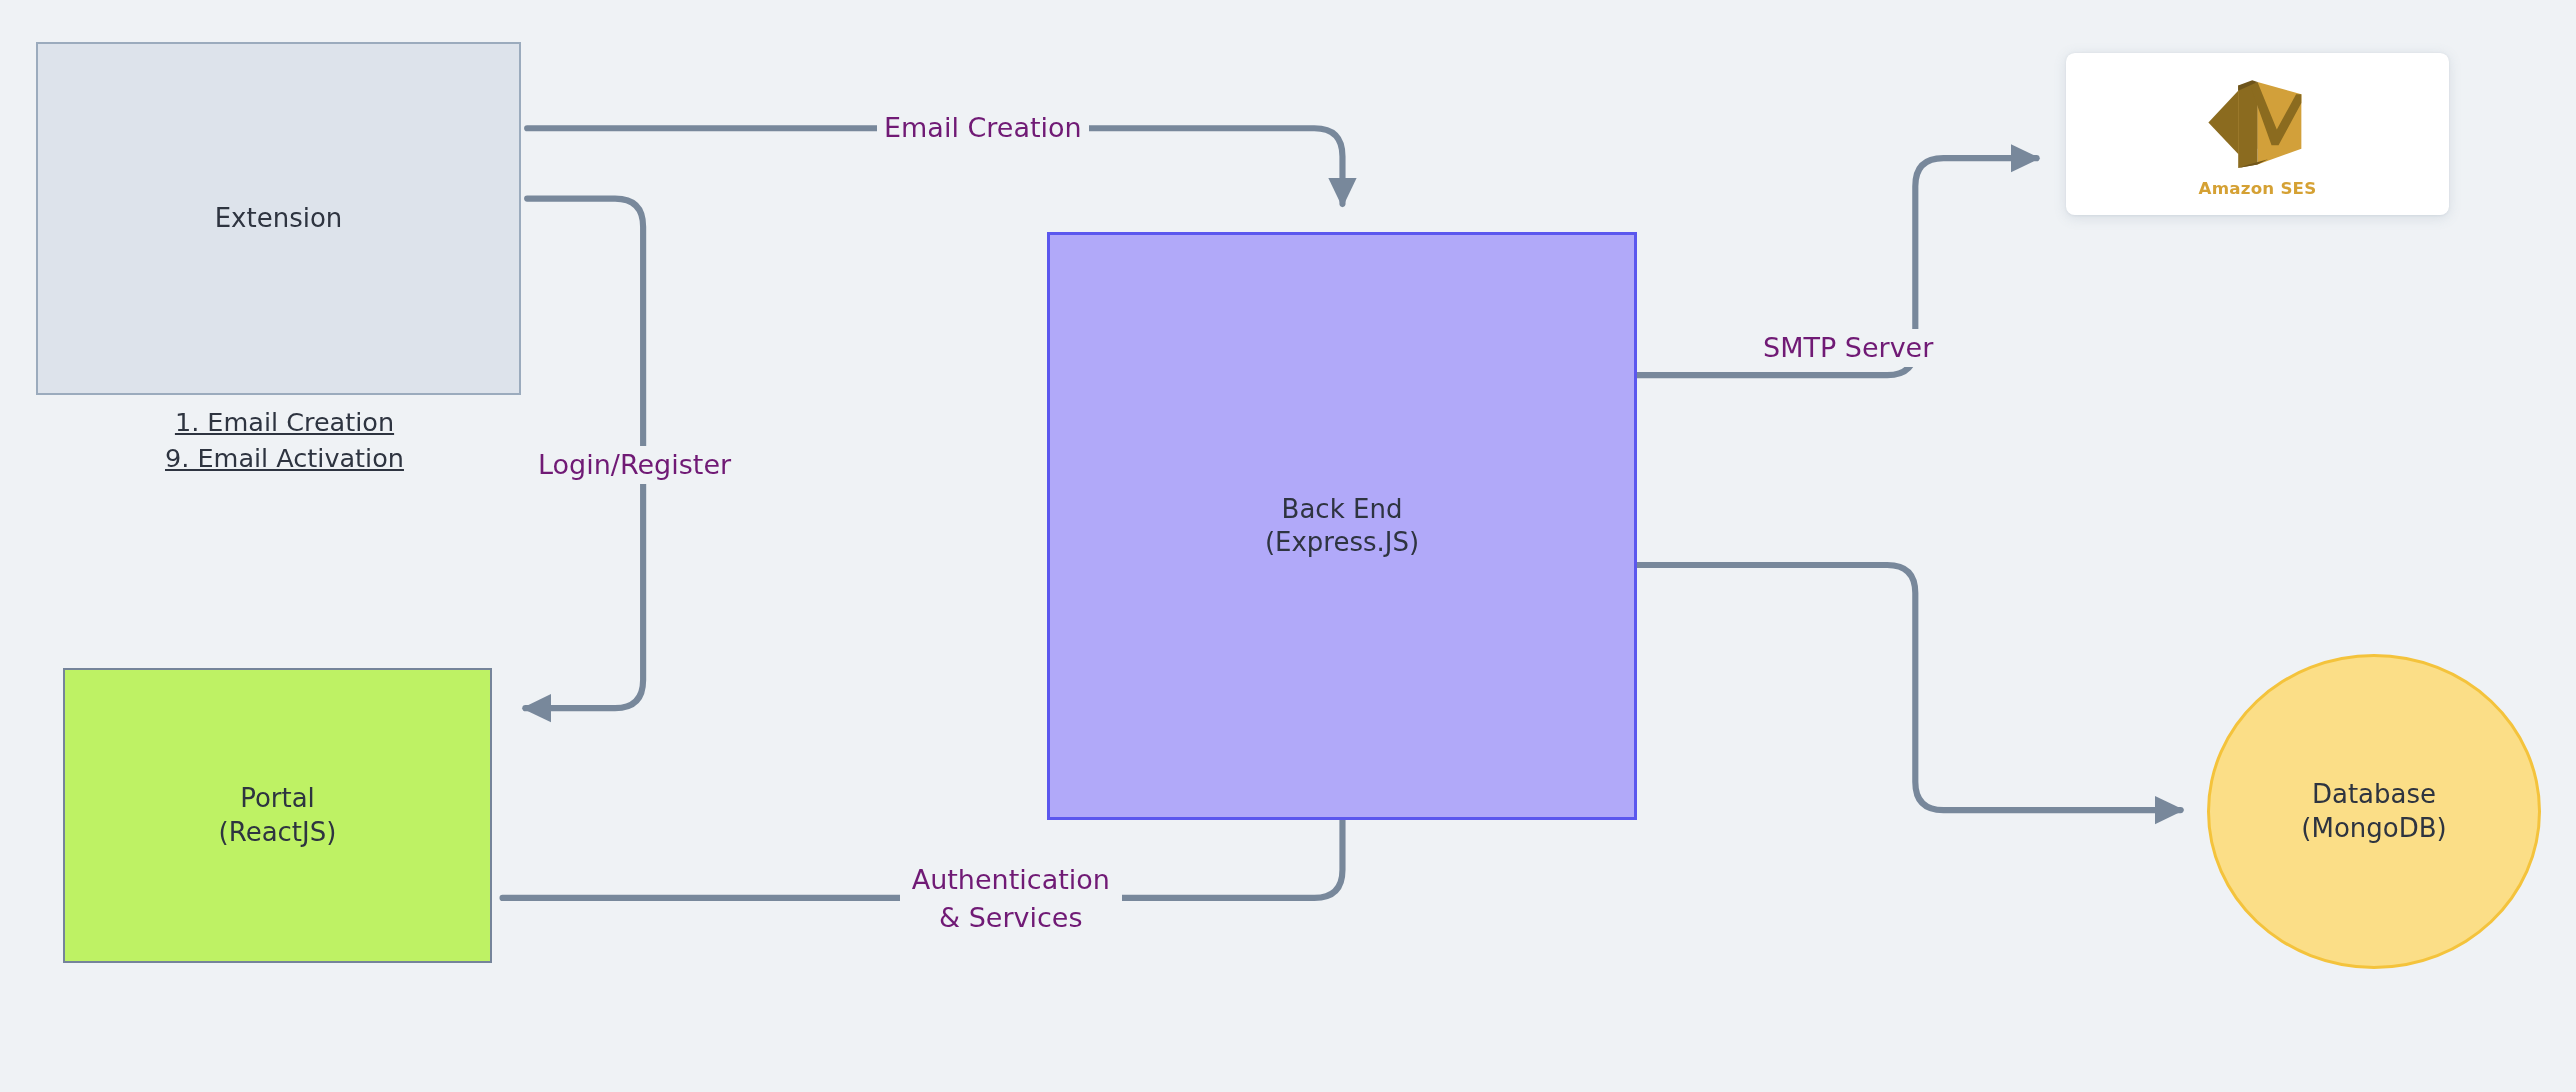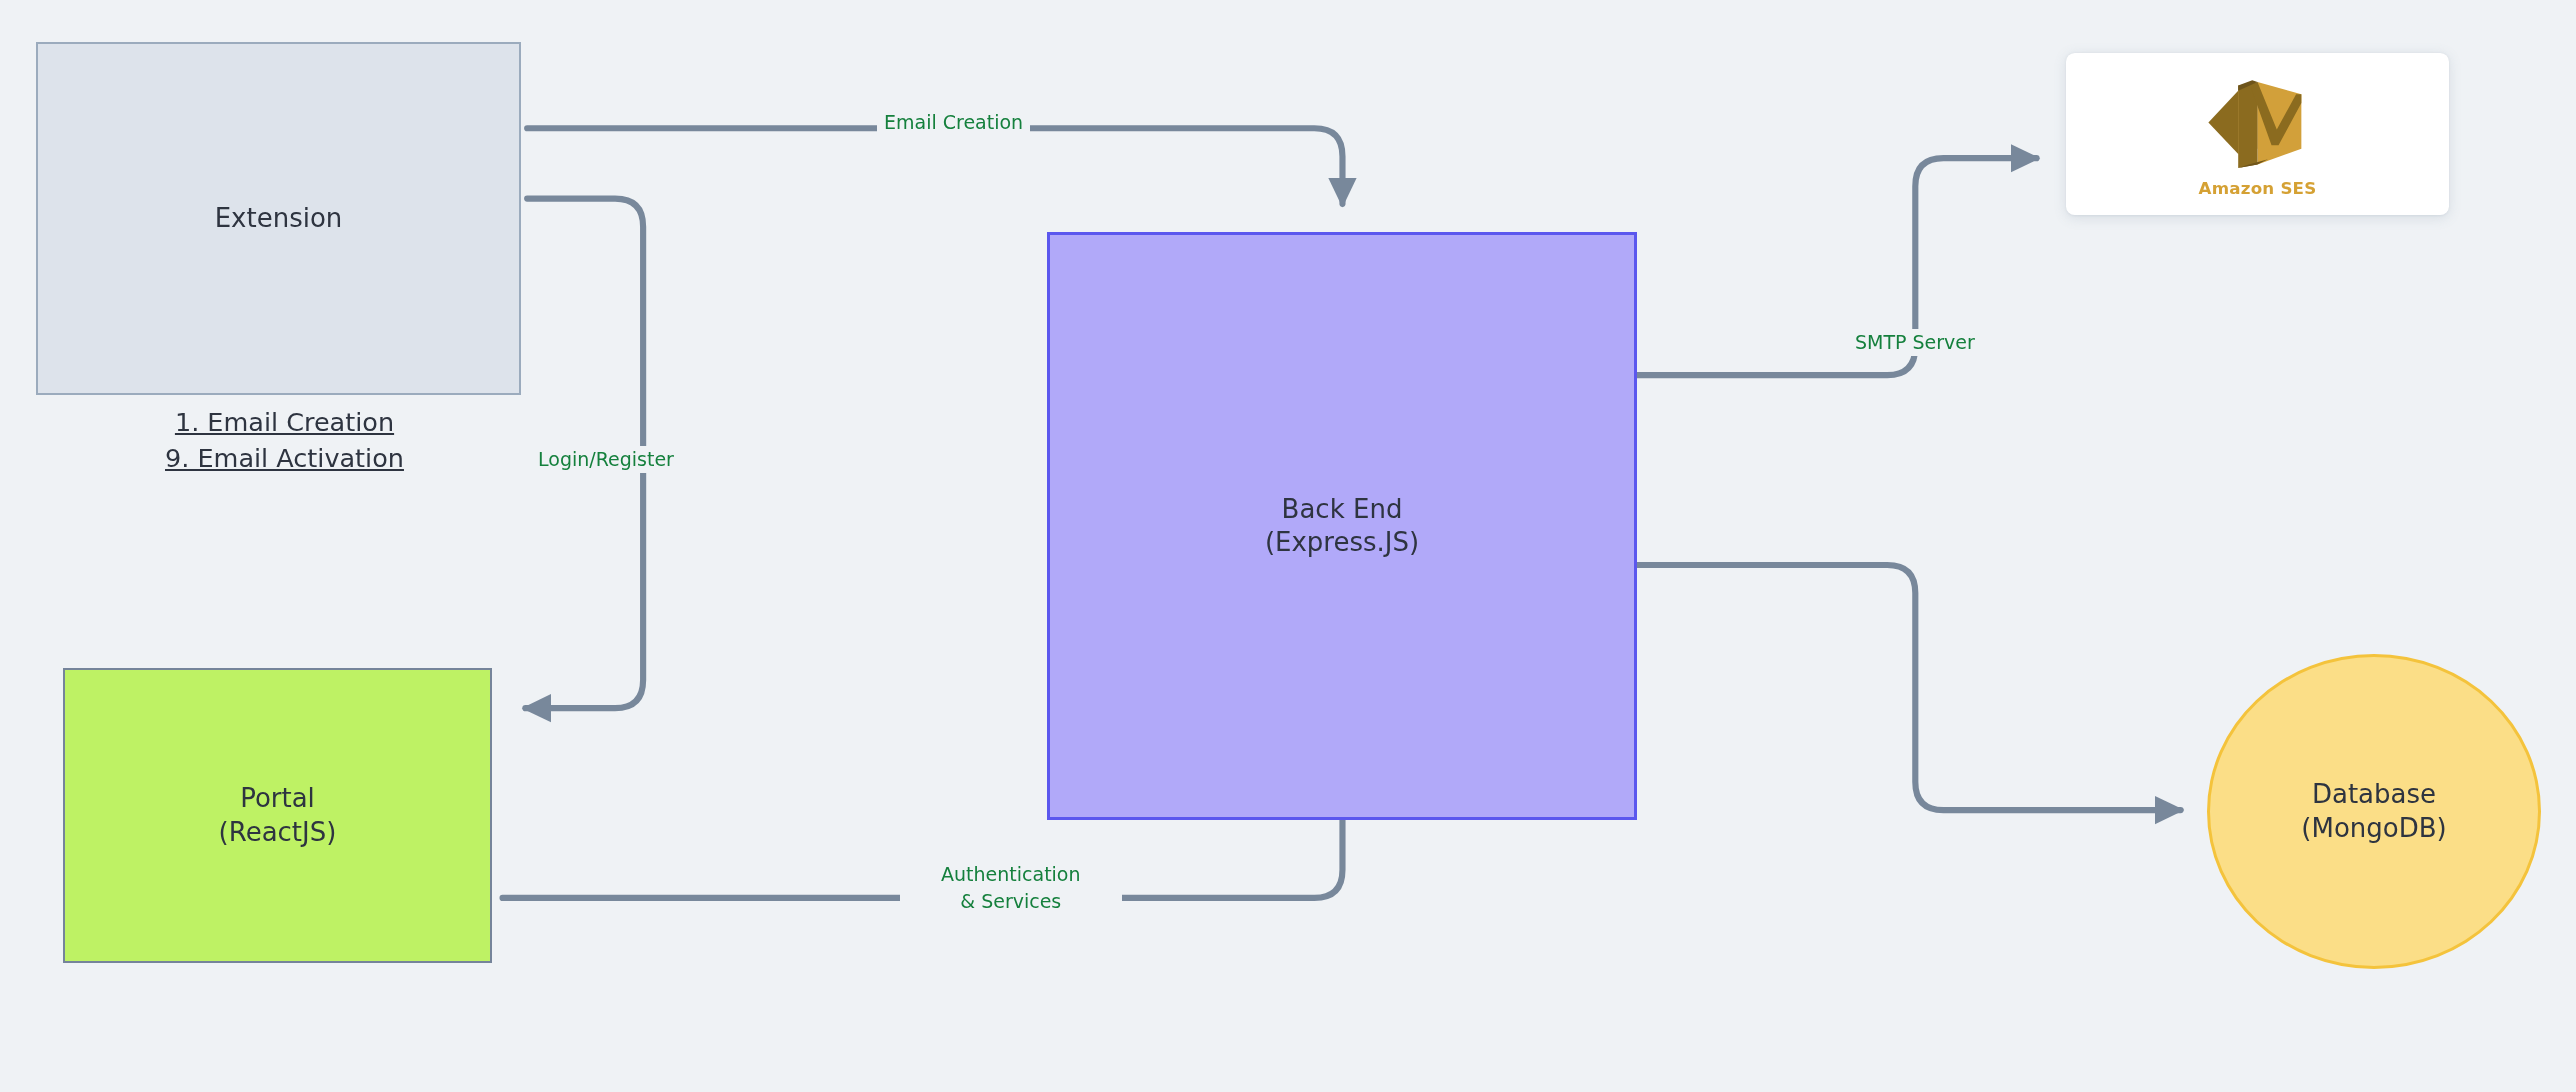--- a/index.html
+++ b/index.html
@@ -109,34 +109,34 @@
     line-height: 1.42;
     z-index: 3;
     white-space: nowrap;
   }
   #caption-extension { left: 42px; top: 404px; width: 485px; text-decoration: underline; }
   #caption-portal    { left: 35px; top: 972px; width: 485px; }
 
   
   .edge-label {
     position: absolute;
-    color: #15803d;
-    font-size: 19px;
+    color: #701a75;
+    font-size: 27px;
     line-height: 1.42;
     text-align: center;
     z-index: 4;
     white-space: nowrap;
     background: #EFF2F5;
     padding: 0 7px;
   }
   .edge-label.two-line { white-space: normal; }
 
   #label-email-creation { left: 877px; top: 109px; }
   #label-login-register { left: 531px; top: 446px; }
-  #label-smtp-server    { left: 1848px; top: 329px; text-align: center; }
+  #label-smtp-server    { left: 1756px; top: 329px; text-align: center; }
   #label-auth-services  { left: 900px; top: 861px; width: 204px; padding: 0 8.8px; }
 </style>
 </head>
 <body>
 
 <div id="canvas">
 
   <svg id="connectors" viewBox="0 0 2932 1244" width="2576" height="1093" xmlns="http://www.w3.org/2000/svg">
     <defs>
       <marker id="arrowhead" markerWidth="5.2" markerHeight="5.2" refX="4.2" refY="2.6" orient="auto" markerUnits="strokeWidth">

